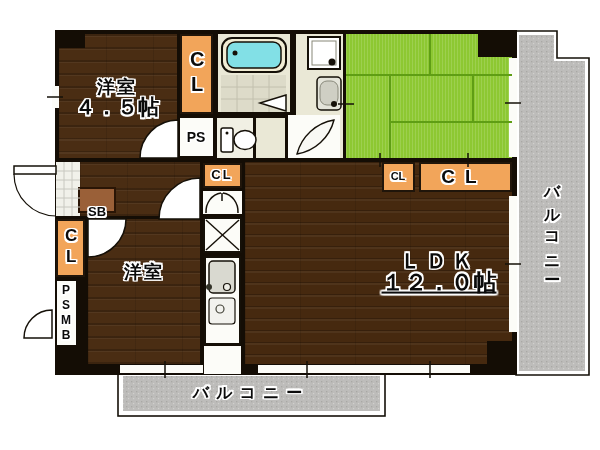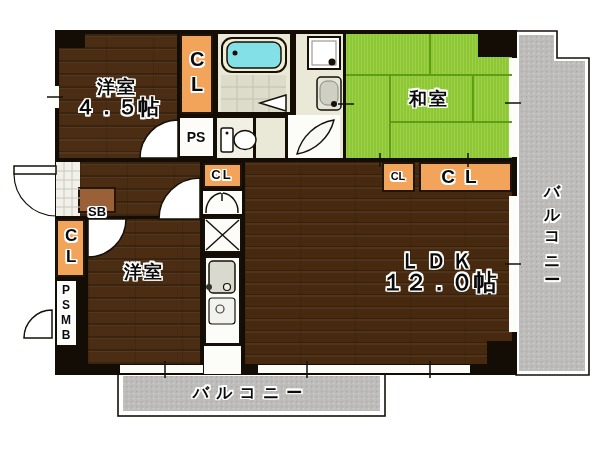--- a/index.html
+++ b/index.html
@@ -23,21 +23,21 @@
   .cream{background:var(--bath_floor);}
   .tilefloor{background:#f1f1ea;}
   .olabel{position:absolute;transform:translate(-50%,-50%);color:#0b0b0b;font-weight:bold;
     text-align:center;white-space:nowrap;line-height:1.02;
     text-shadow:-1.5px -1.5px 0 #fff,1.5px -1.5px 0 #fff,-1.5px 1.5px 0 #fff,1.5px 1.5px 0 #fff,
       -1.5px 0 0 #fff,1.5px 0 0 #fff,0 -1.5px 0 #fff,0 1.5px 0 #fff;}
   .vstack{writing-mode:vertical-rl;text-orientation:upright;}
   .rname{font-size:18px;letter-spacing:2px;}
   .rsize{font-size:21px;}
   .ldk-name{font-size:21px;letter-spacing:5px;}
-  .ldk-size{font-size:23px;}
+  .ldk-size{font-size:23px;text-decoration:underline;}
 </style>
 </head>
 <body>
 
 <div class="plan">
 
   <svg class="svglayer">
     <defs>
       <pattern id="speck" width="5" height="5" patternUnits="userSpaceOnUse">
         <rect width="5" height="5" fill="#bdbcba"></rect>
@@ -188,21 +188,20 @@
       <line x1="468" y1="153" x2="468" y2="167"></line>
       <line x1="338" y1="104" x2="354" y2="104"></line>
     </g>
   </svg>
 
   <div class="olabel" style="left:117px;top:98px;">
     <div class="rname">洋室</div>
     <div class="rsize">４．５帖</div>
   </div>
   <div class="olabel" style="left:429px;top:99px;">
-    <div class="rname">和室</div>
   </div>
   <div class="olabel" style="left:144px;top:272px;">
     <div class="rname">洋室</div>
   </div>
   <div class="olabel" style="left:399px;top:272px;margin-left:40px;">
     <div class="ldk-name">ＬＤＫ</div>
     <div class="ldk-size">１２．０帖</div>
   </div>
 
   <div class="olabel vstack" style="left:197px;top:73px;font-size:20px;letter-spacing:3px;">CL</div>

